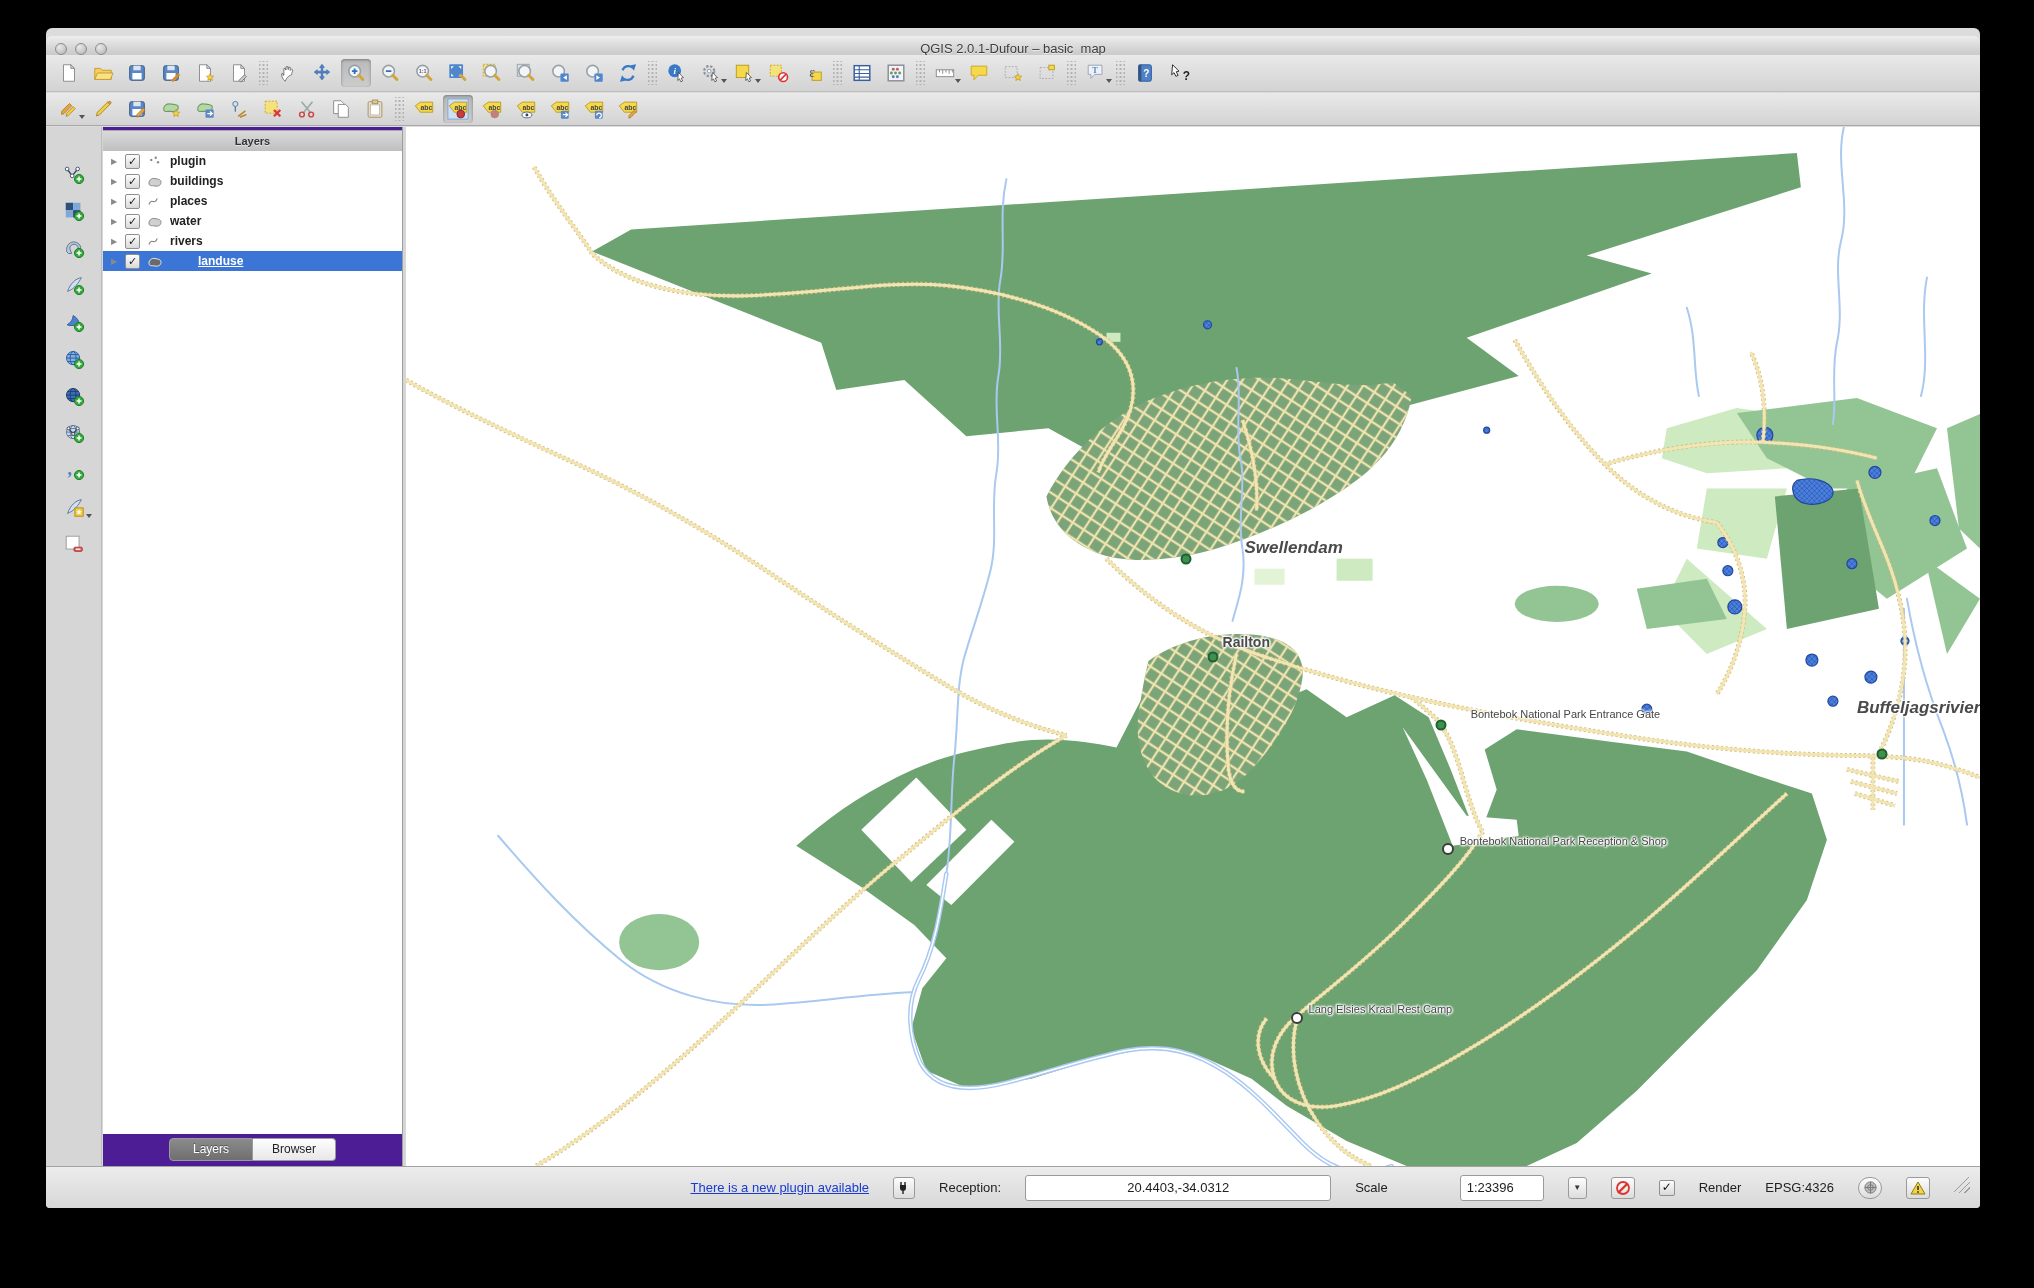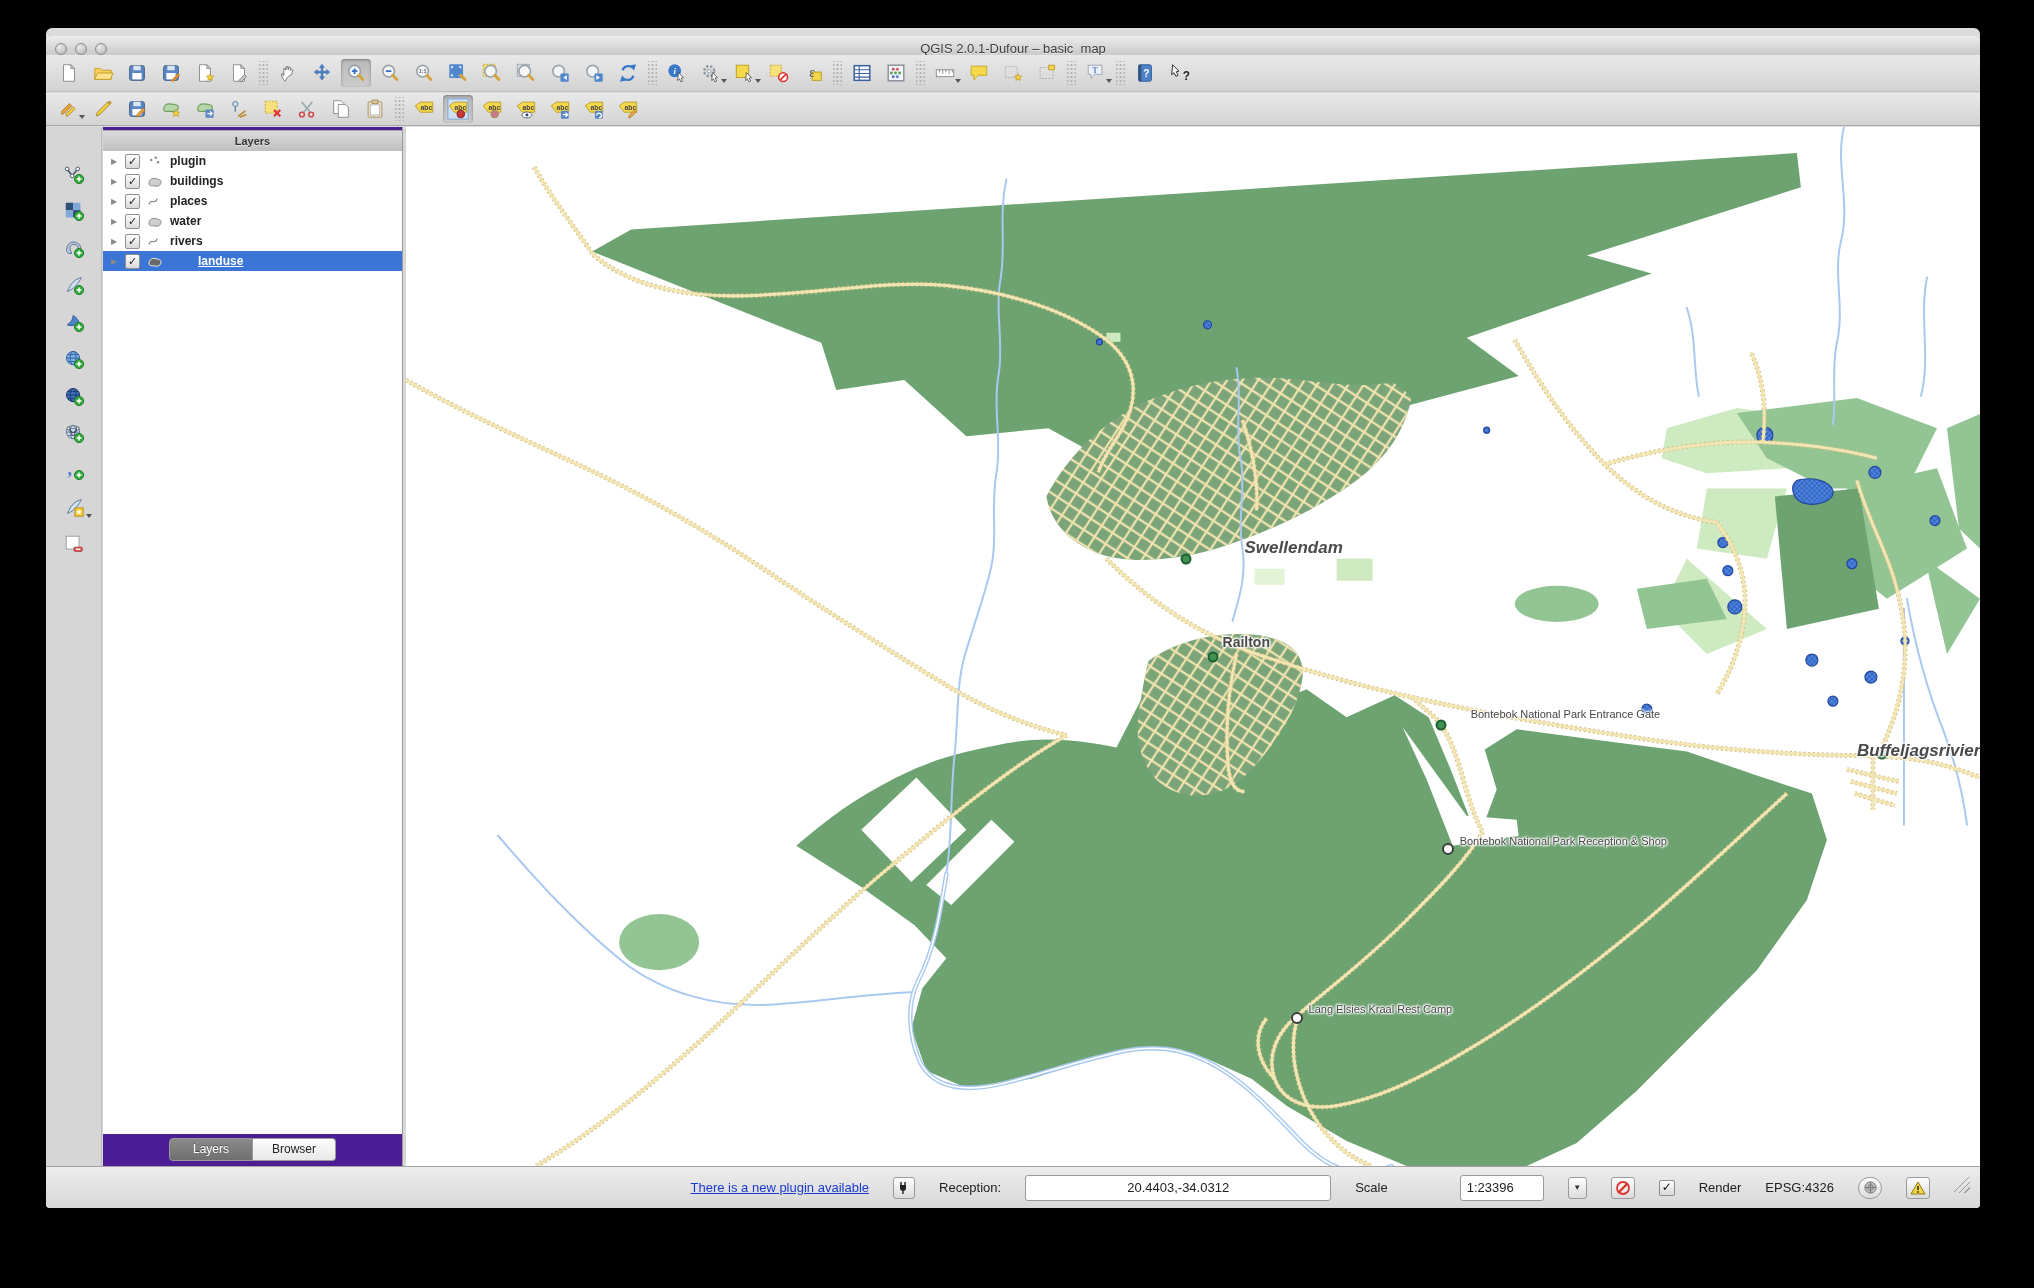--- a/index.html
+++ b/index.html
@@ -715,21 +715,21 @@
             <div class="map-label town" style="left: 838.533px; top: 420.619px;">Swellendam</div>
             <span class="mmark dot" style="left: 806.512px; top: 530.041px;"></span>
             <div class="map-label town2" style="left: 816.519px; top: 514.983px;">Railton</div>
             <span class="mmark dot" style="left: 1034.66px; top: 598.303px;"></span>
             <div class="map-label poi" style="left: 1048.67px; top: 587.261px; margin-left: 16px;">Bontebok National Park Entrance Gate</div>
             <span class="mmark ring" style="left: 1041.66px; top: 721.779px;"></span>
             <div class="map-label poi" style="left: 1053.67px; top: 713.748px;">Bontebok National Park Reception &amp; Shop</div>
             <span class="mmark ring" style="left: 890.566px; top: 891.432px;"></span>
             <div class="map-label poi" style="left: 902.573px; top: 882.397px;">Lang Elsies Kraal Rest Camp</div>
             <span class="mmark dot" style="left: 1475.94px; top: 627.415px;"></span>
-            <div class="map-label town" style="left: 1450.92px; top: 624px;">Buffeljagsrivier</div>
+            <div class="map-label town" style="left: 1450.92px; top: 581px;">Buffeljagsrivier</div>
           </div>
     </div>
   </div>
 
   <div class="status">
     <span style="margin-left:auto" class="link">There is a new plugin available</span>
     <span class="sbtn" style="width:22px">
       <svg width="14" height="14" viewBox="0 0 14 14">
             <path d="M4 1v3M8 1v3" stroke="#222" stroke-width="1.4"></path>
             <path d="M3 4h6v3a3 3 0 0 1-6 0z" fill="#222"></path>

